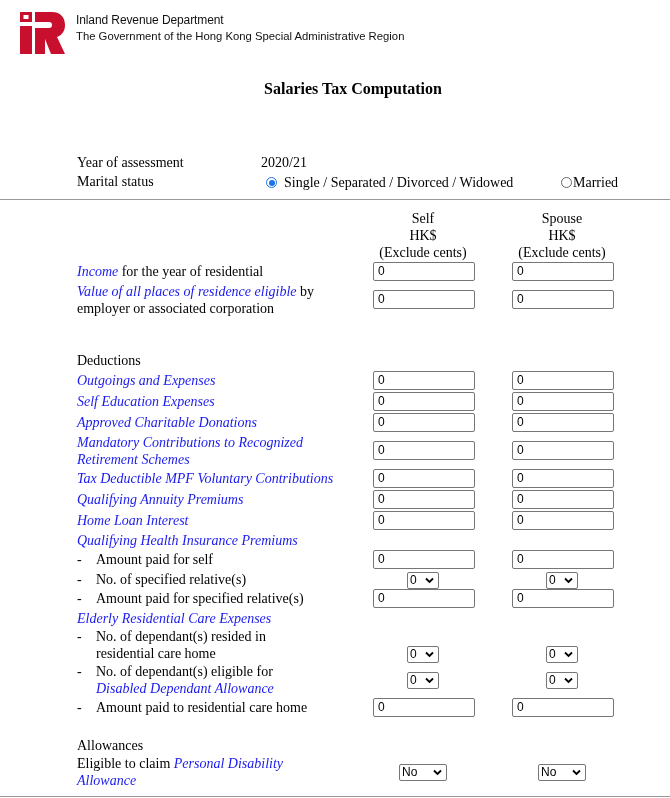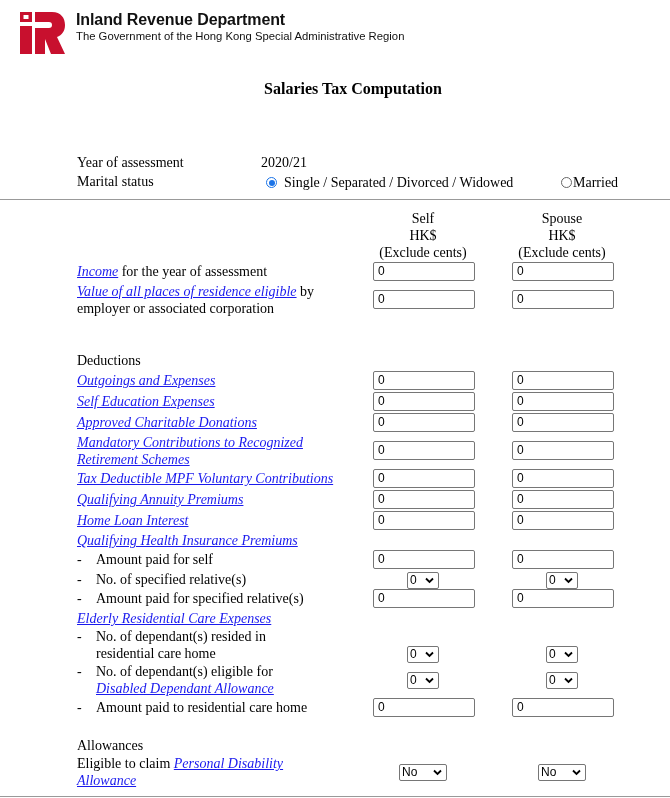--- a/index.html
+++ b/index.html
@@ -2,27 +2,27 @@
 <html><head>
 <meta charset="utf-8">
 <style>
   html, body { margin: 0; padding: 0; background: #ffffff; }
   body { width: 670px; height: 798px; overflow: hidden; position: relative;
          font-family: "Liberation Serif", serif; font-size: 14px; color: #000; }
   .hdr { position: absolute; left: 18px; top: 10px; height: 48px; }
   .logo { position: absolute; left: 0; top: 0; width: 48px; height: 46px; }
   .hdr-text { position: absolute; left: 58px; top: 0; width: 400px;
               font-family: "Liberation Sans", sans-serif; color: #111; }
-  .hdr-title { font-size: 16px; font-weight: bold; line-height: 20px; letter-spacing: -0.1px; }
+  .hdr-title { font-size: 12px; font-weight: normal; line-height: 20px; letter-spacing: -0.1px; }
   .hdr-sub { font-size: 11.3px; line-height: 13px; }
   .page-title { position: absolute; left: 0; width: 706px; top: 80px; text-align: center;
                 font-weight: bold; font-size: 16px; }
   .abs { position: absolute; white-space: nowrap; line-height: 17px; }
   .lbl { left: 77px; }
-  a { color: #1a0dab; color: #1a1aee; font-style: italic; text-decoration: underline; }
+  a { color: #1a0dab; color: #1a1aee; font-style: italic; }
   .rule { position: absolute; left: 0; width: 670px; height: 1px; background: #999; }
   .inp { position: absolute; width: 96px; height: 17px; border: 1px solid #767676; border-radius: 2px;
          background: #fff; font-family: "Liberation Sans", sans-serif; font-size: 12px; line-height: 17px;
          padding: 0 0 0 4px; box-sizing: content-box; color: #000; }
   .sel { position: absolute; height: 15px; border: 1px solid #767676; border-radius: 2px; background: #fff;
          font-family: "Liberation Sans", sans-serif; font-size: 12px; line-height: 15px; padding-left: 2px; }
   .sel .chev { position: absolute; right: 4px; top: 4px; width: 9px; height: 7px; }
   .colhdr { position: absolute; text-align: center; width: 100px; line-height: 17px; }
   .radio { position: absolute; width: 11px; height: 11px; border-radius: 50%; box-sizing: border-box; }
   .radio.on { border: 1px solid #1a73e8; background: #fff; }
@@ -64,21 +64,21 @@
   <div>Self</div>
   <div>HK$</div>
   <div>(Exclude cents)</div>
 </div>
 <div class="colhdr" style="left:512px;top:210px">
   <div>Spouse</div>
   <div>HK$</div>
   <div>(Exclude cents)</div>
 </div>
 
-<div class="abs lbl" style="top:263px"><a>Income</a><span> for the year of assessment</span></div>
+<div class="abs lbl" style="top:263px"><a>Income</a><span> for the year of residential</span></div>
 <div class="inp" style="left:373px;top:262px">0</div>
 <div class="inp" style="left:512px;top:262px">0</div>
 
 <div class="abs lbl" style="top:283px"><a>Value of all places of residence eligible</a><span> by</span></div>
 <div class="abs lbl" style="top:300px">employer or associated corporation</div>
 <div class="inp" style="left:373px;top:290px">0</div>
 <div class="inp" style="left:512px;top:290px">0</div>
 
 <div class="abs lbl" style="top:352px">Deductions</div>
 

